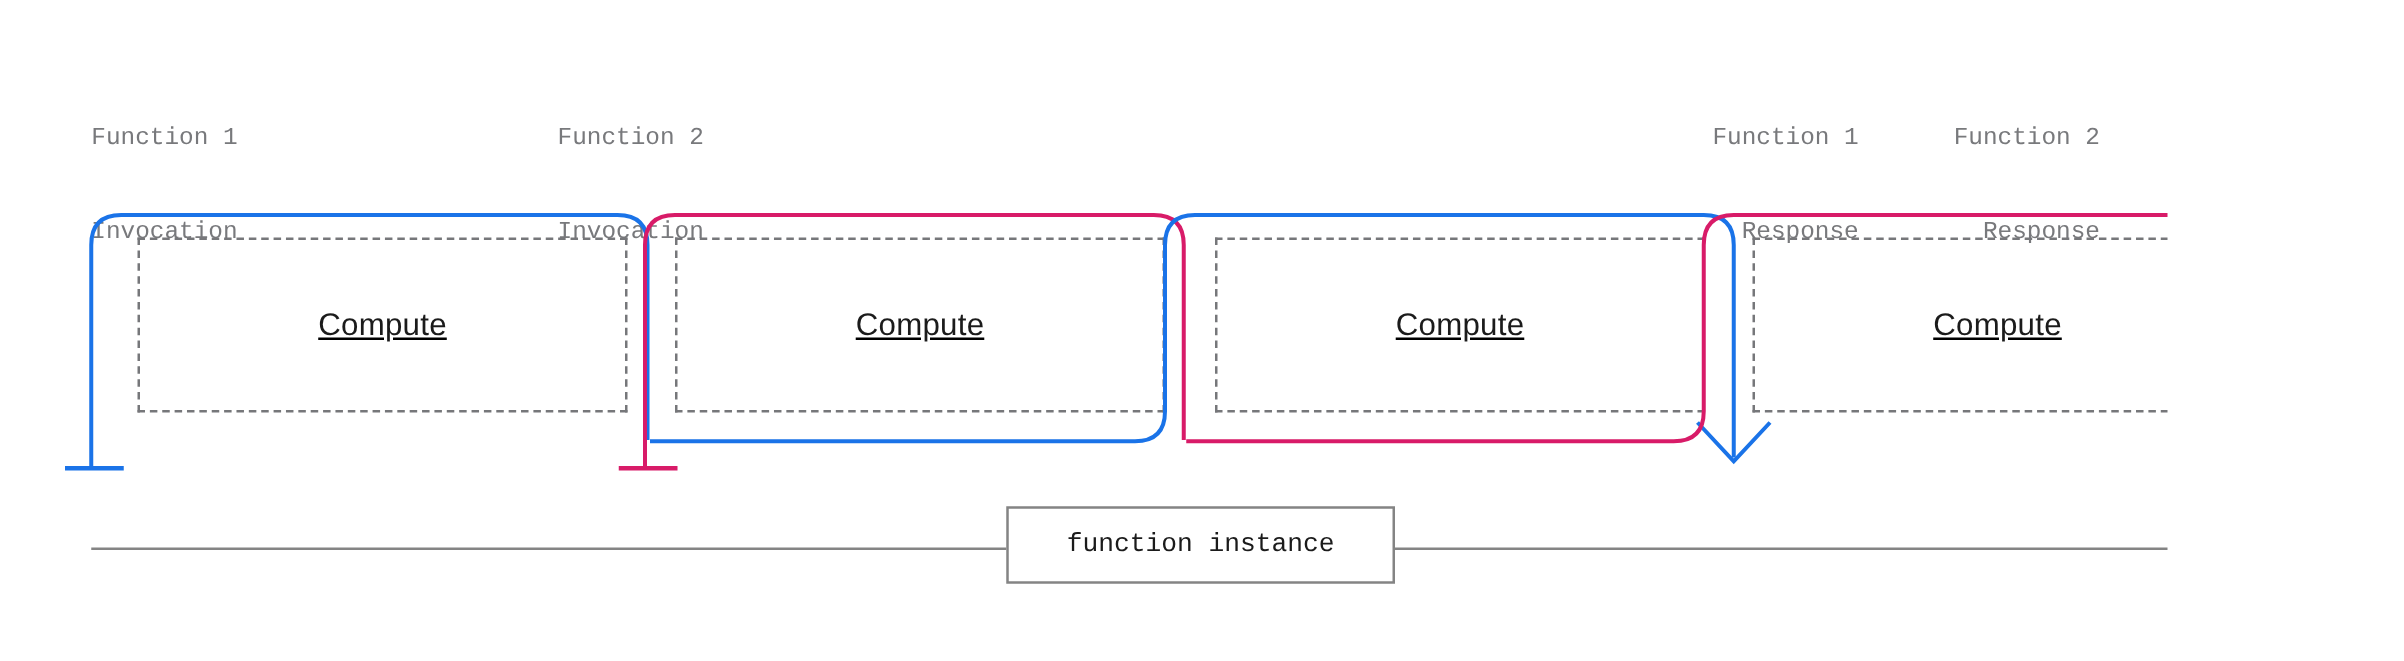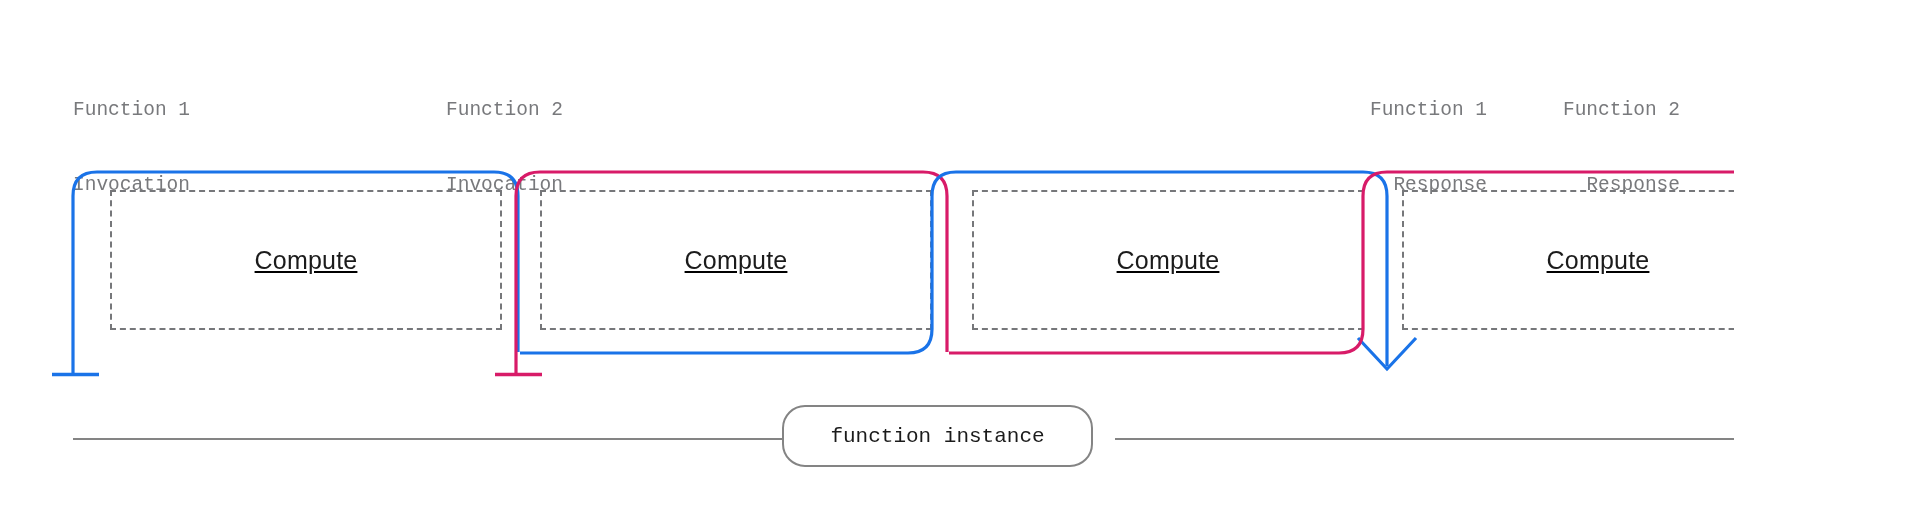--- a/index.html
+++ b/index.html
@@ -145,17 +145,17 @@
 
     <g>
       <path d="M 949 353 L 1339 353 Q 1363 353 1363 329 L 1363 196 Q 1363 172 1387 172 L 1791 172 Q 1815 172 1815 196 L 1815 366" stroke="#d81b68" stroke-width="3.2" stroke-linecap="butt"></path>
       <path d="M 1786 338 L 1815 369 L 1844 338" stroke="#d81b68" stroke-width="3.2" stroke-linecap="butt" stroke-linejoin="miter"></path>
     </g>
   </svg>
 
   <div class="timeline-line" style="left:73px; top:438px; width:733px;"></div>
   <div class="timeline-line" style="left:1115px; top:438px; width:723px;"></div>
 
-  <div class="instance-box" style="left:782px; top:405px; width:311px; height:62px;border-radius:23px;">
+  <div class="instance-box" style="left:805px; top:405px; width:311px; height:62px;">
     <span class="instance-label">function instance</span>
   </div>
 
 </div>
 
 </body></html>

